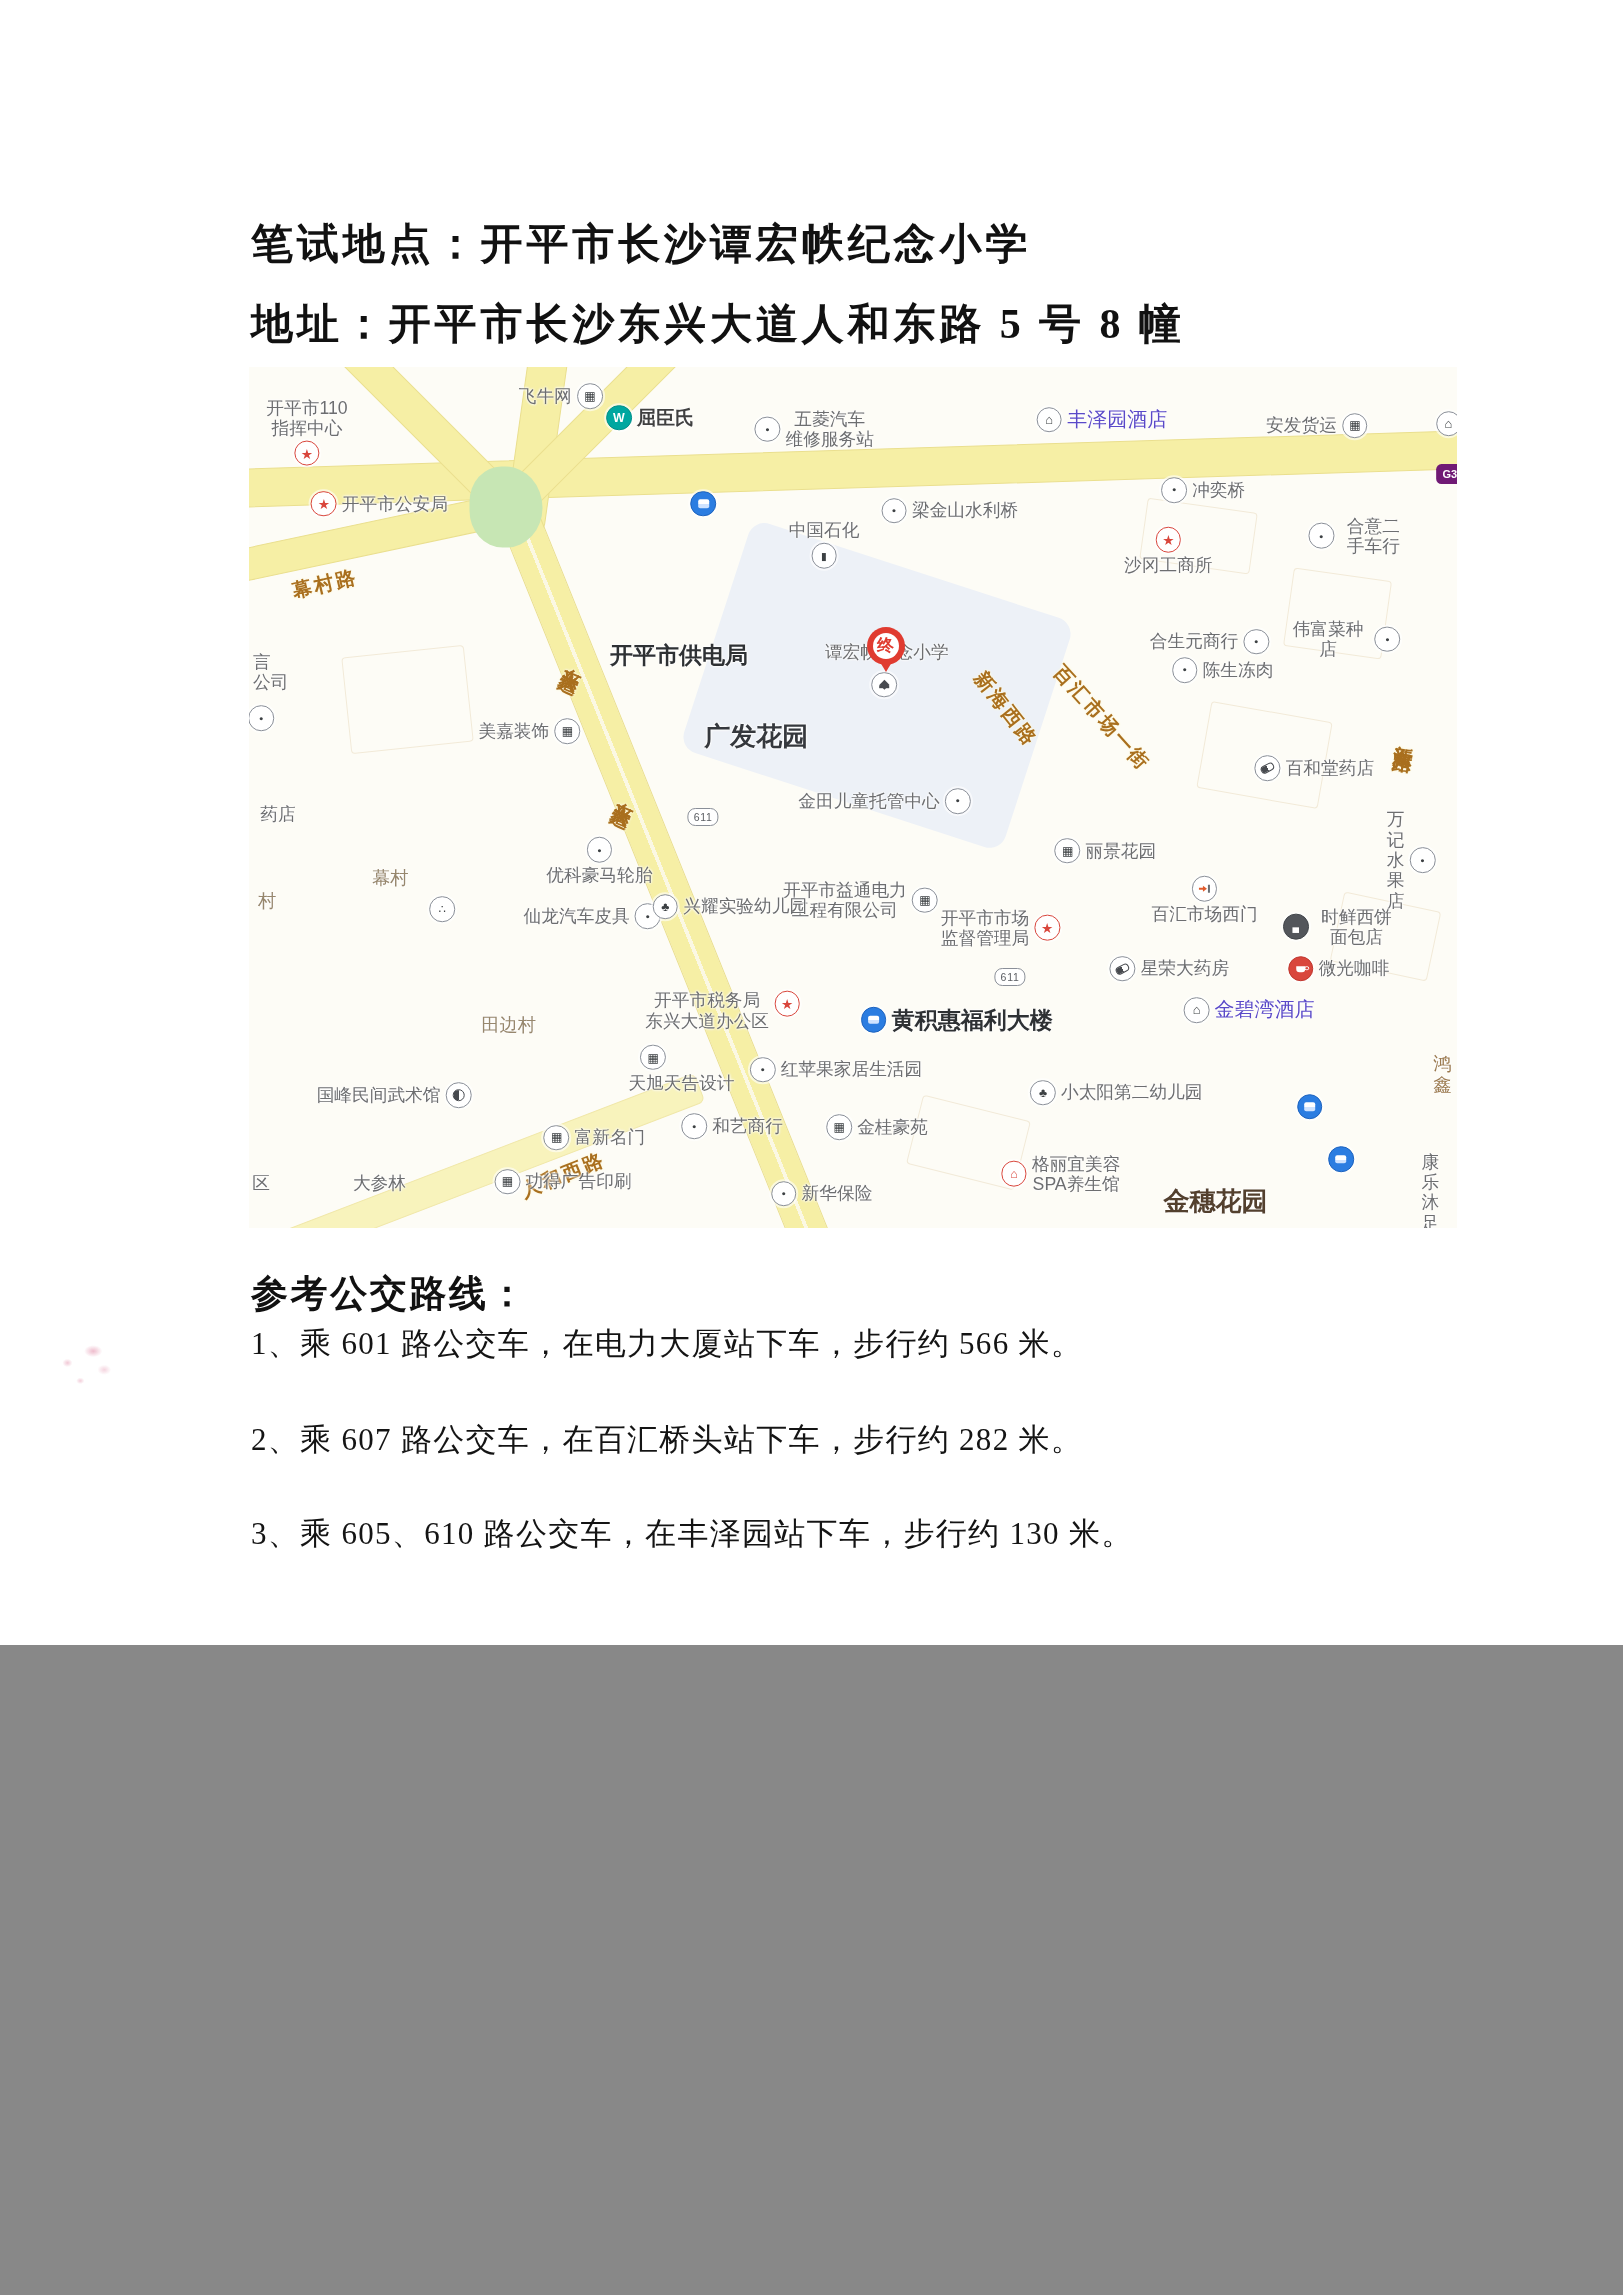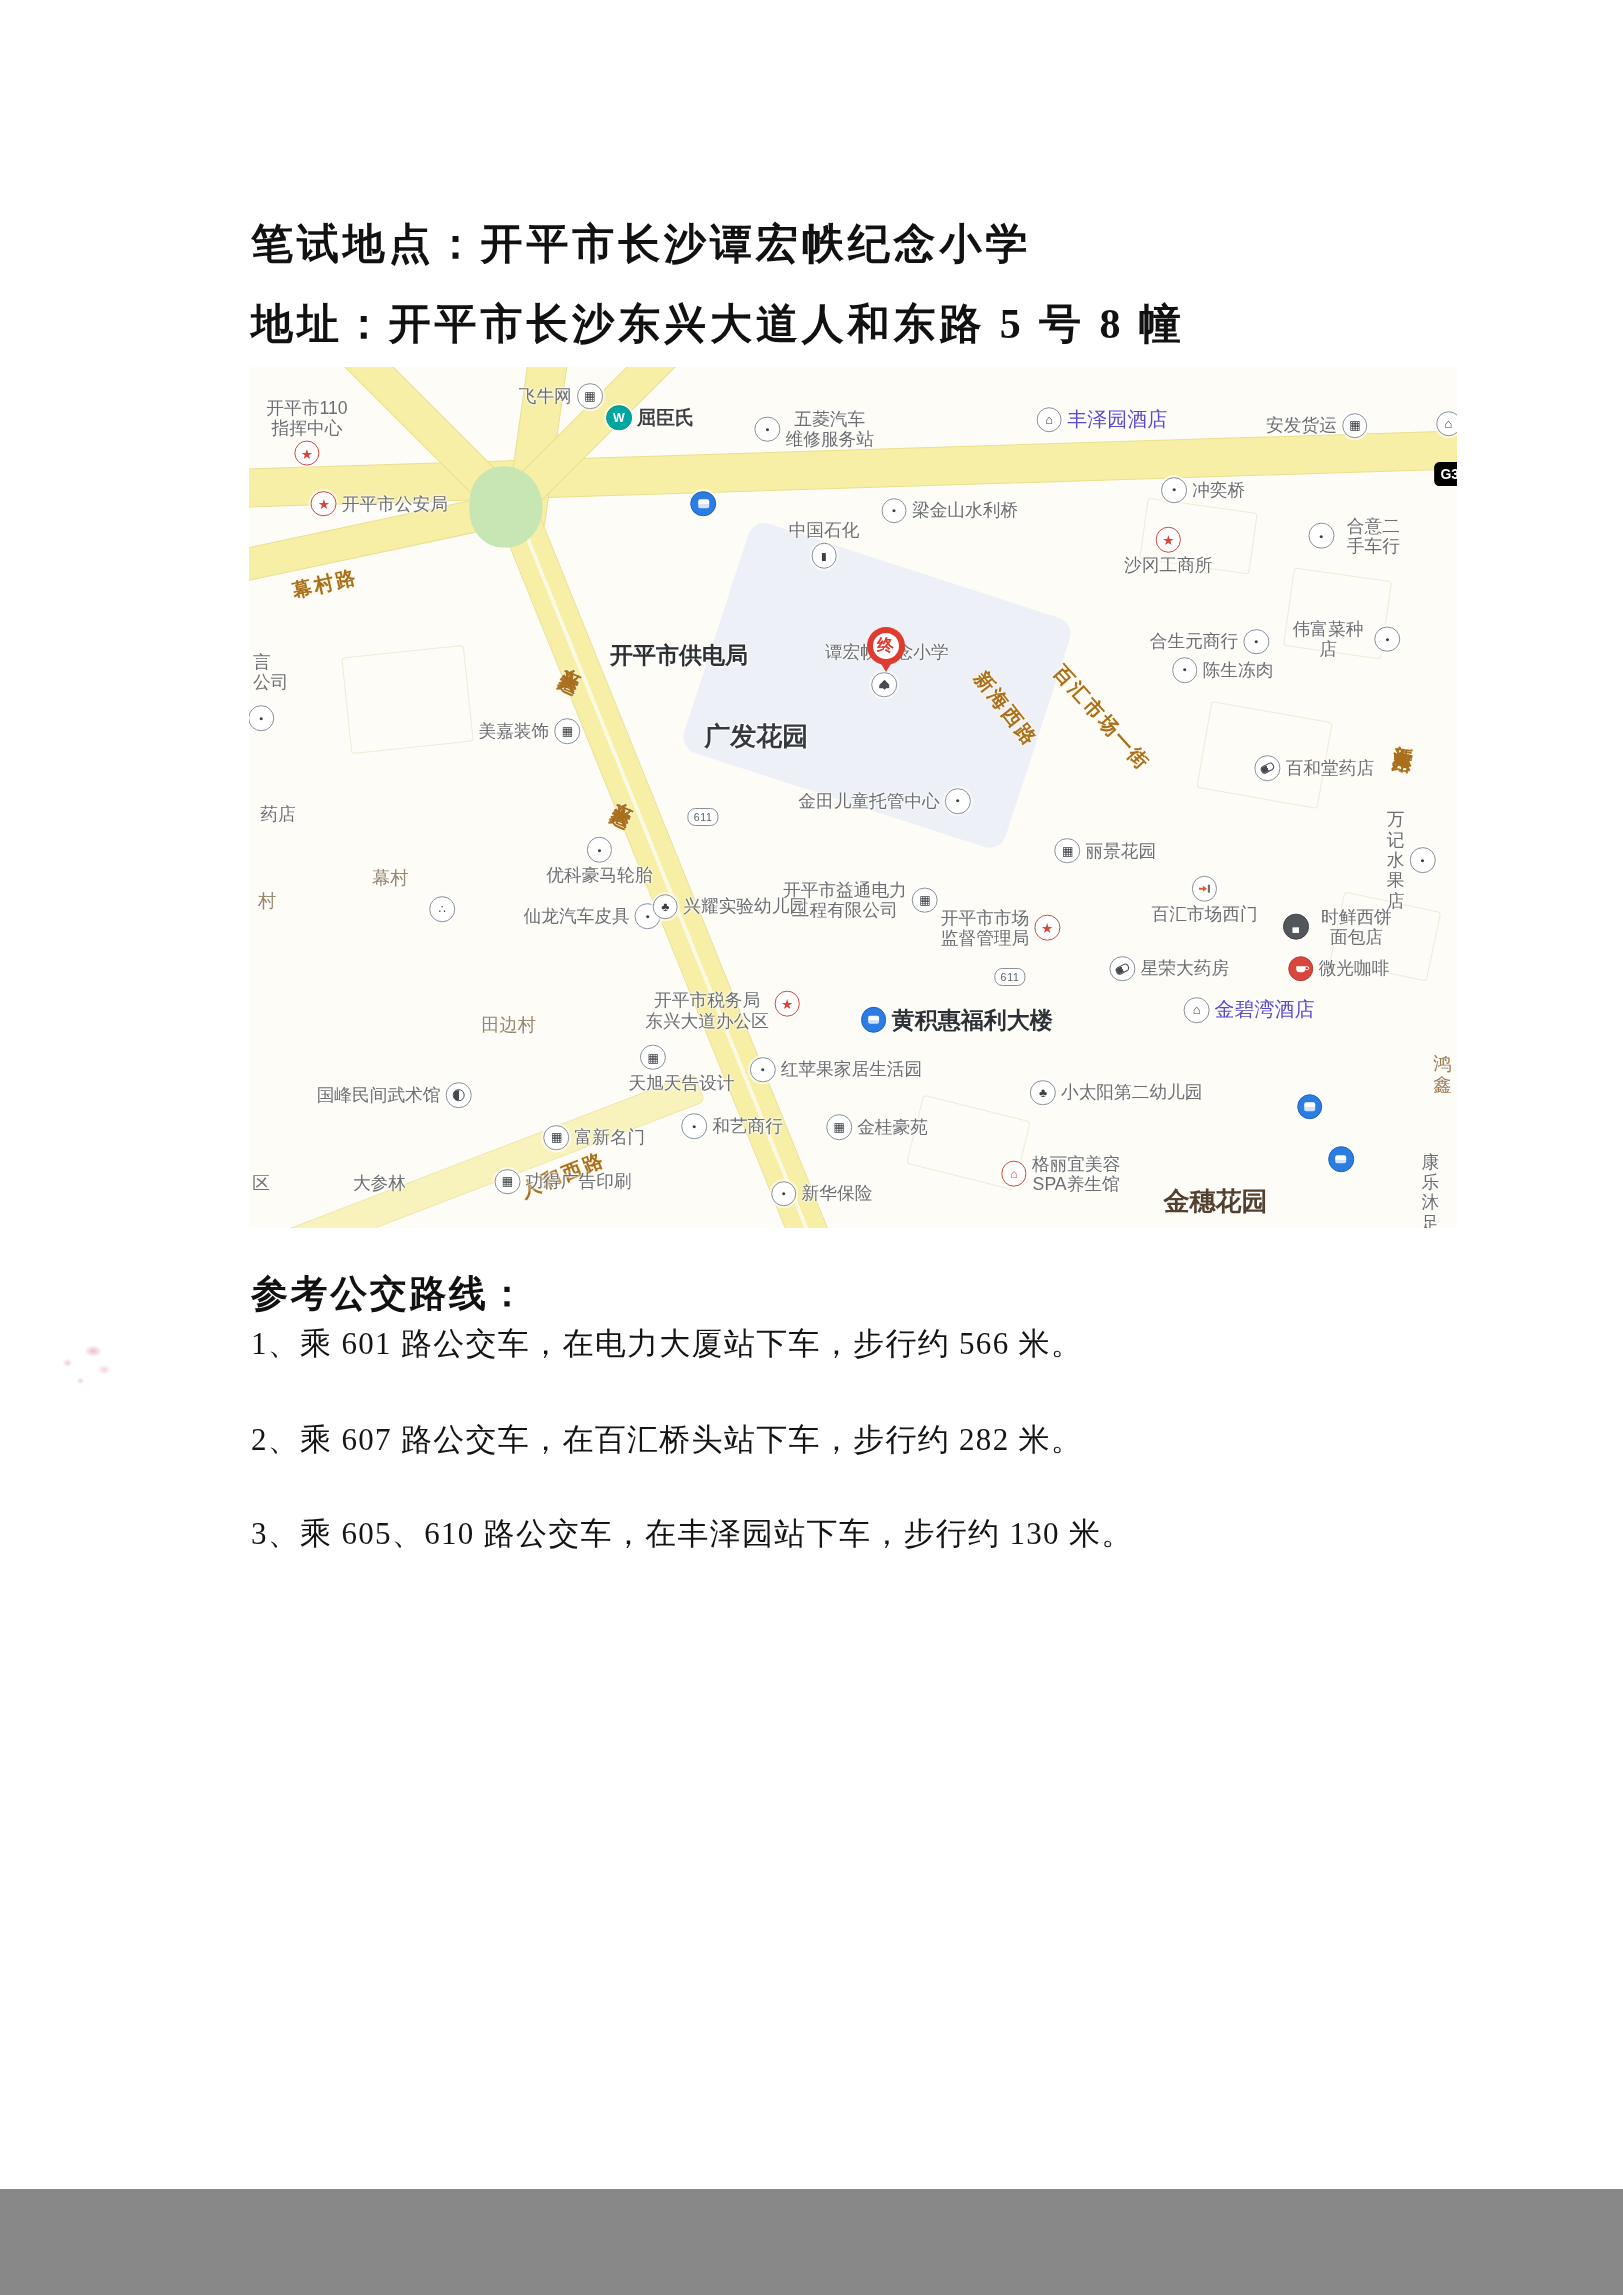--- a/index.html
+++ b/index.html
@@ -1,16 +1,16 @@
 <!DOCTYPE html>
 <html style="font-size:10.5px"><head>
 <meta charset="utf-8">
 <style>
   html,body{margin:0;padding:0;background:#888;}
-  .page{position:relative;width:1623px;height:2189px;background:#ffffff;overflow:hidden;
+  .page{position:relative;width:1623px;height:1645px;background:#ffffff;overflow:hidden;
         font-family:"Liberation Sans","DejaVu Sans",sans-serif;}
   [data-bind]{white-space:pre-line;}
 
   
   .doc-title{position:absolute;left:251px;color:#111;font-weight:bold;
              font-family:"Liberation Serif","DejaVu Serif",serif;
              font-size:42px;letter-spacing:3.9px;}
   .routes-heading{position:absolute;left:251px;top:1269px;color:#111;font-weight:bold;
              font-family:"Liberation Serif","DejaVu Serif",serif;font-size:37px;letter-spacing:2.6px;}
   .route-line{position:absolute;left:251px;color:#141414;
@@ -77,22 +77,22 @@
   .gateglyph{width:9.8px;height:8.5px;border-right:2.6px solid #6a6e73;position:relative;}
   .gateglyph::before{content:"";position:absolute;left:0;top:3.3px;width:6.5px;height:2px;background:#e05a2b;}
   .gateglyph::after{content:"";position:absolute;left:3.9px;top:1.3px;border:3.3px solid transparent;
              border-left:4.6px solid #e05a2b;}
   .yinyang{width:9.8px;height:9.8px;border-radius:50%;border:1.3px solid #474a4f;
              background:linear-gradient(to right,#474a4f 0 50%,#fff 50% 100%);}
 
   .route-badge{position:absolute;transform:translate(-50%,-50%);background:#fff;
        border:1.3px solid #8a8f98;border-radius:7.9px;font-size:10.5px;color:#5a5d62;
        padding:2px 5.2px;letter-spacing:0.7px;z-index:5;}
-  .g3badge{position:absolute;transform:translate(-50%,-50%);background:#000000;color:#fff;
-       border-radius:5.2px;font-weight:bold;font-size:14px;padding:3.9px 6.5px;z-index:5;}
+  .g3badge{position:absolute;transform:translate(-50%,-50%);background:#701a75;color:#fff;
+       border-radius:5.2px;font-weight:bold;font-size:11px;padding:3.9px 6.5px;z-index:5;}
 
   
   .dest-pin{position:absolute;transform:translate(-50%,-100%);width:38px;height:38px;
        background:#e03b30;border-radius:50%;z-index:8;display:flex;align-items:center;justify-content:center;}
   .dest-pin::after{content:"";position:absolute;left:50%;top:30px;transform:translateX(-50%);
        border:9.8px solid transparent;border-top:15.7px solid #e03b30;}
   .pin-inner{width:26px;height:26px;background:#fff;border-radius:50%;display:flex;
        align-items:center;justify-content:center;color:#e03b30;font-size:17px;font-weight:bold;z-index:9;}
 
   .smudge{position:absolute;left:38px;top:1327px;width:92px;height:69px;opacity:.75;

